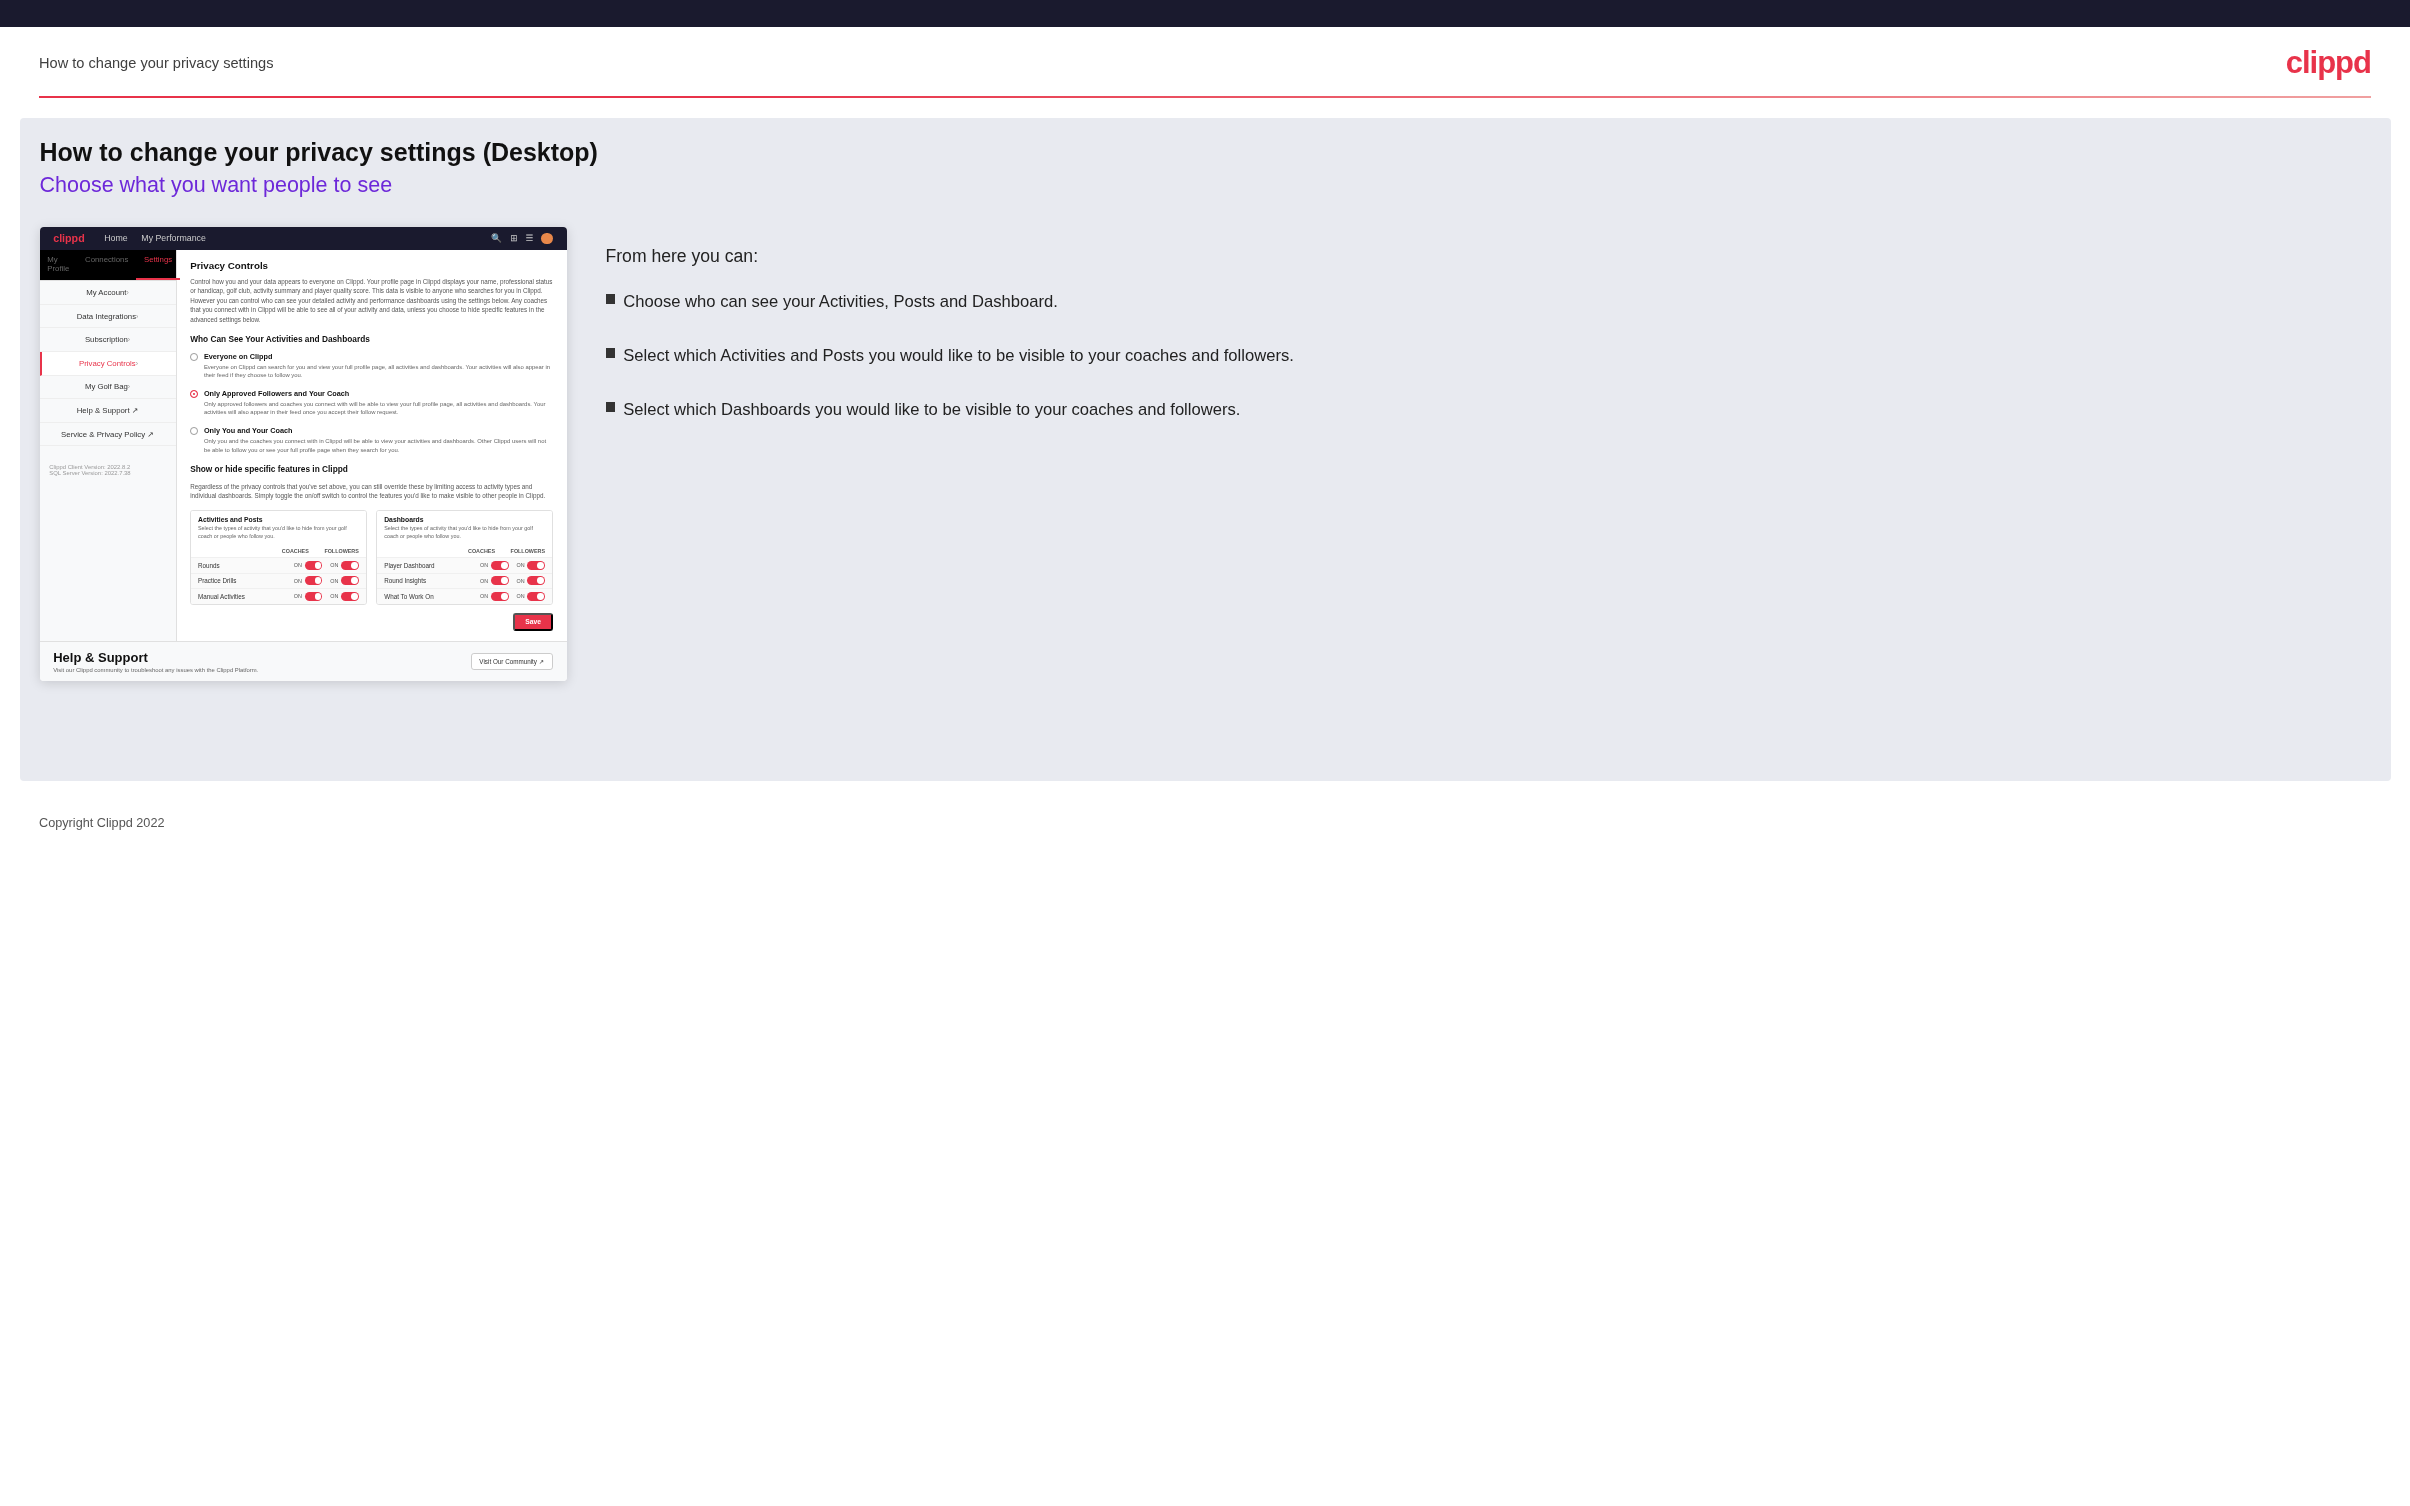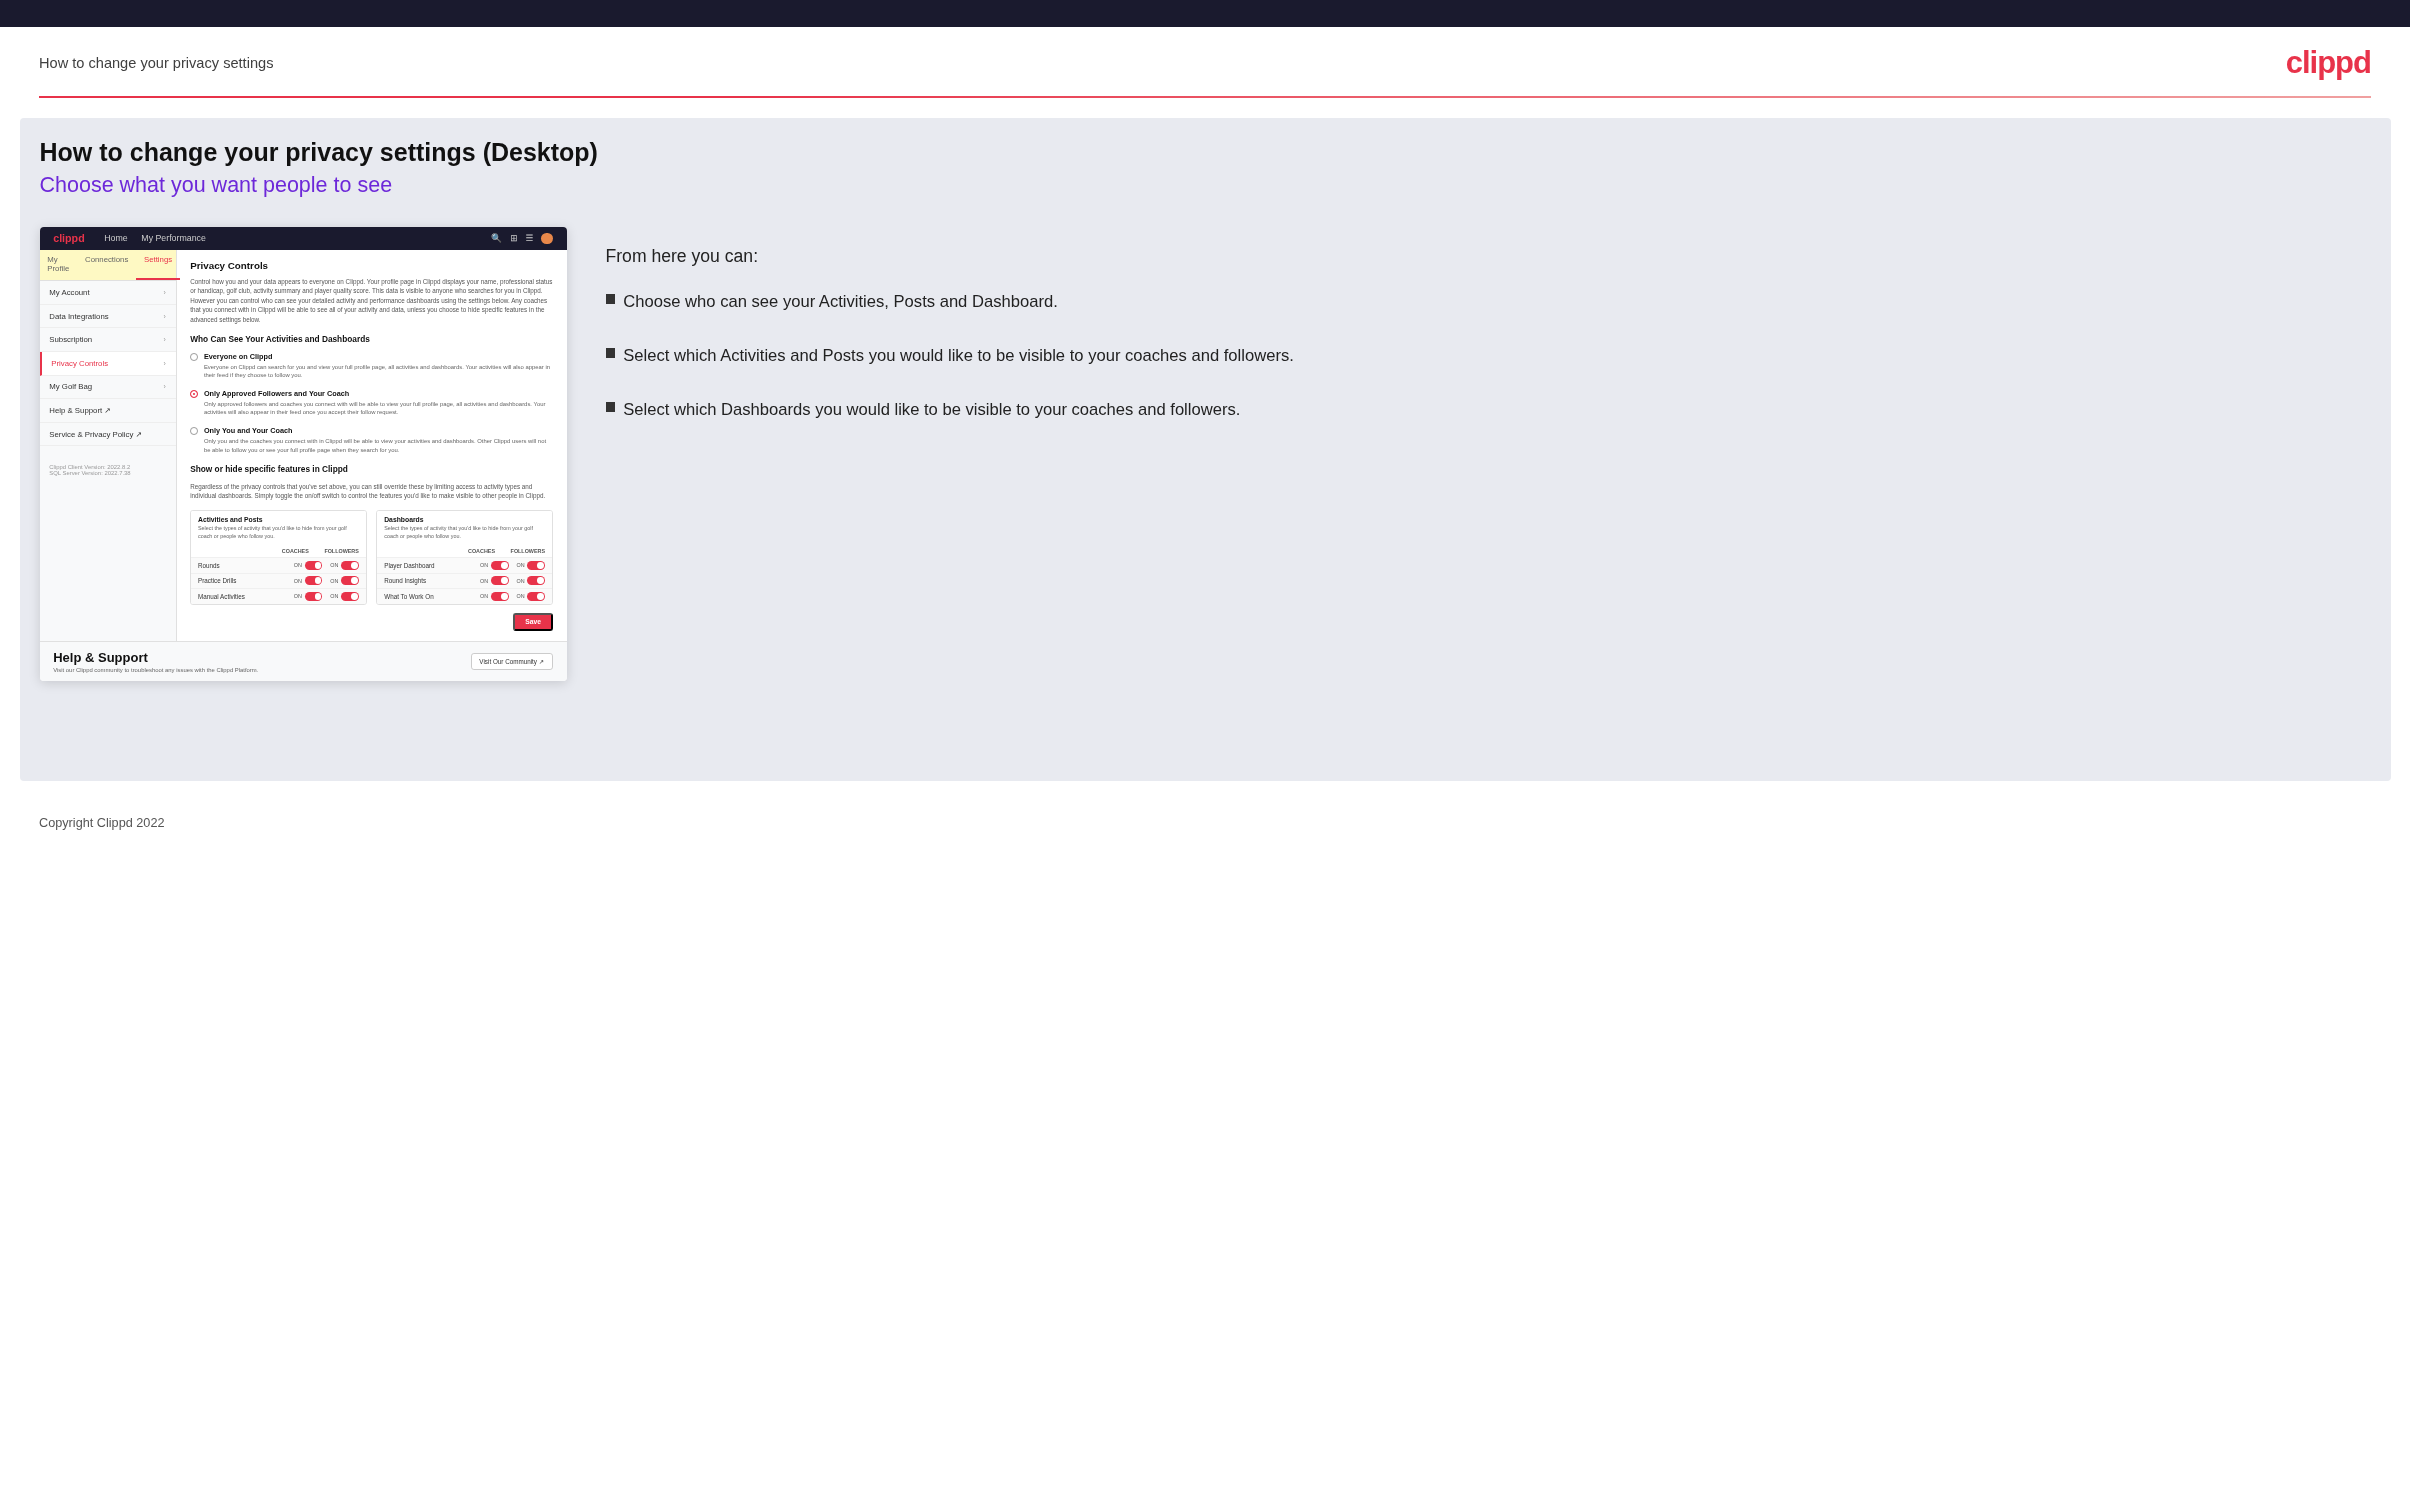--- a/index.html
+++ b/index.html
@@ -119,21 +119,21 @@
       width: 137px;
       background: #f8f9fa;
       border-right: 1px solid #e0e0e0;
       padding: 0;
       flex-shrink: 0;
     }
 
     .app-tabs {
       display: flex;
       border-bottom: 1px solid #e0e0e0;
-      background: #fef9c3;
+      background: #000000;
     }
 
     .app-tab {
       font-size: 7.8px;
       padding: 4.9px 7.8px;
       color: #666;
       border-bottom: 2px solid transparent;
     }
 
     .app-tab.active {
@@ -141,21 +141,21 @@
       border-bottom-color: #e8334a;
     }
 
     .sidebar-item {
       font-size: 7.8px;
       padding: 6.8px 9.8px;
       color: #333;
       border-bottom: 1px solid #eee;
       display: flex;
       align-items: center;
-      justify-content: space-between;
+      justify-content: center;
     }
 
     .sidebar-item.active {
       background: #fff;
       border-left: 2px solid #e8334a;
       color: #e8334a;
     }
 
     .sidebar-item-chevron {
       color: #999;

